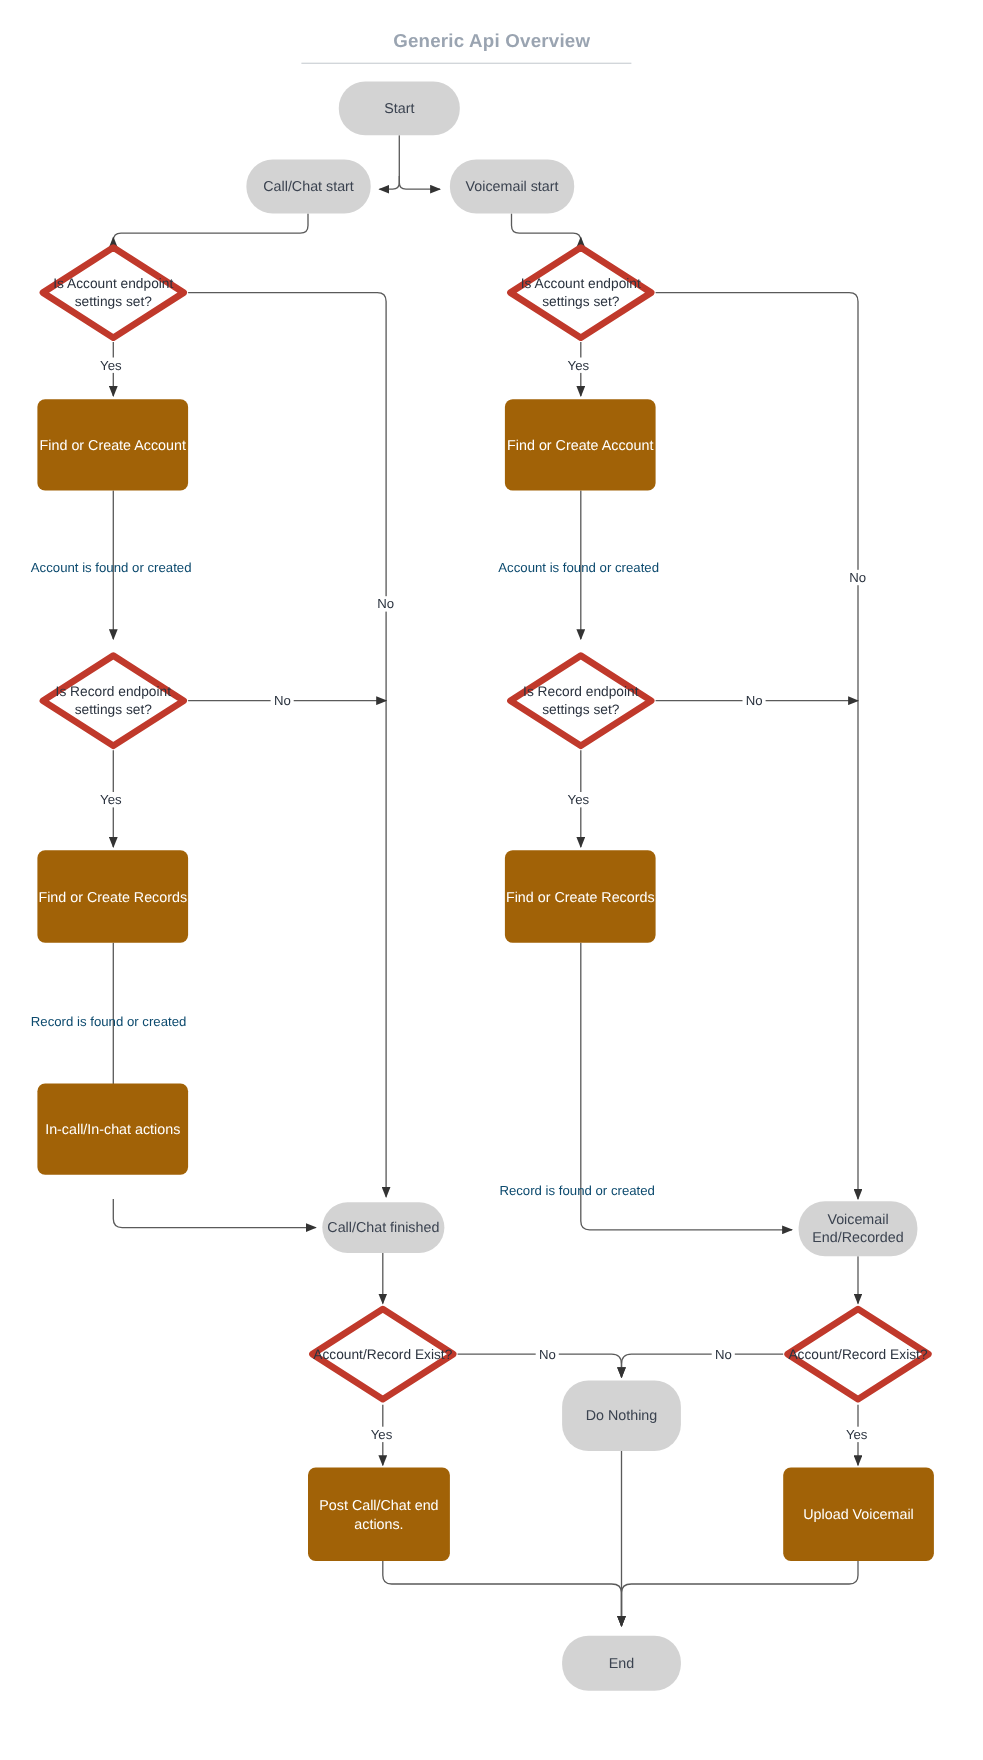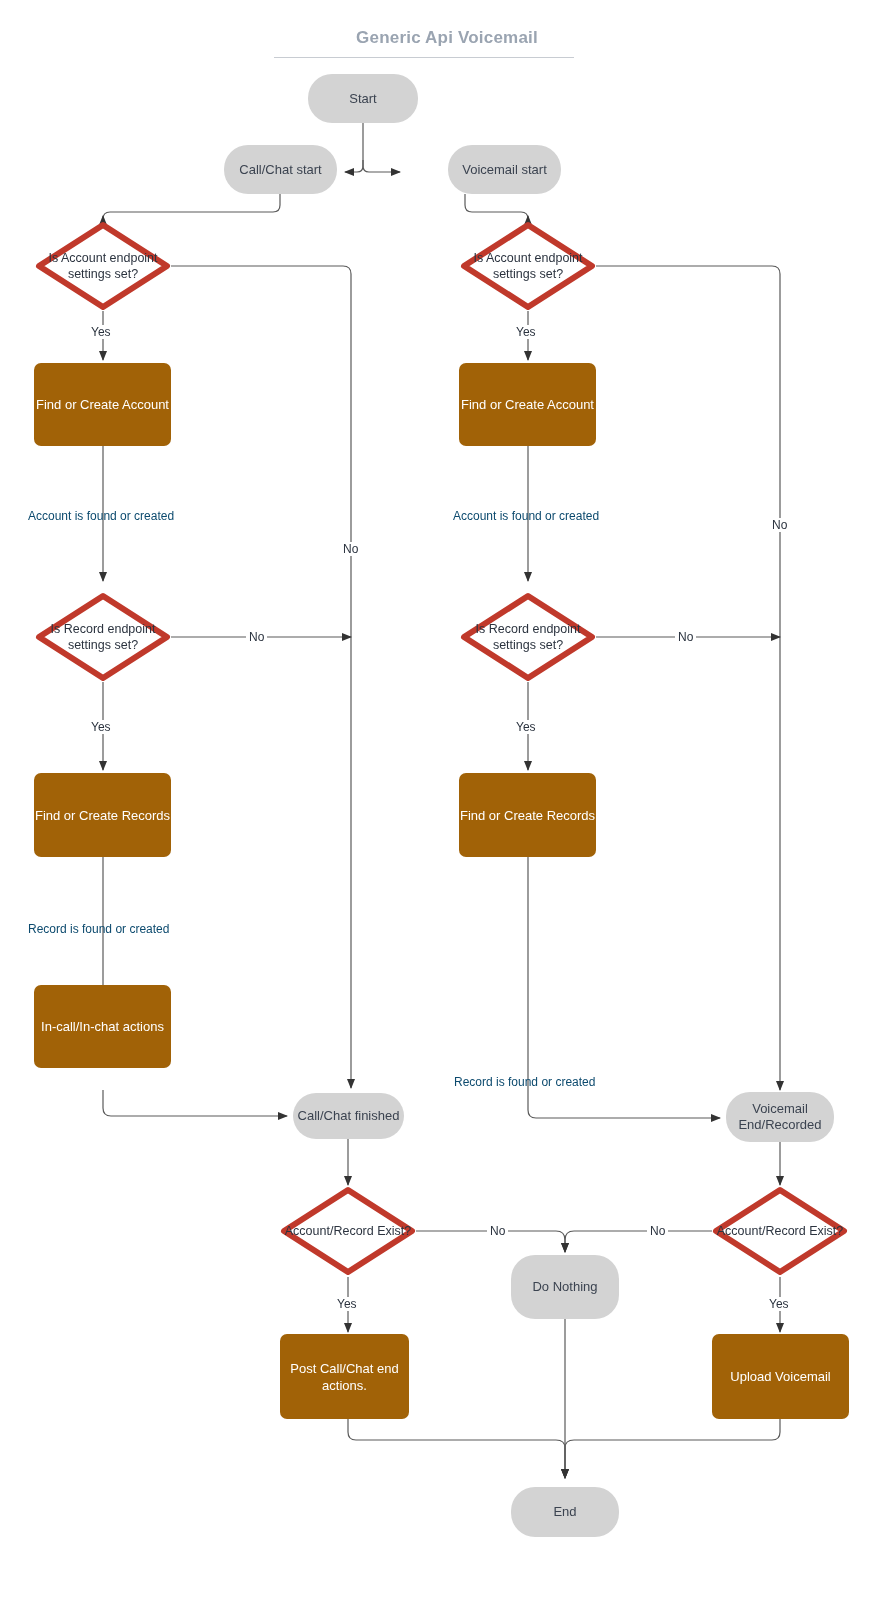--- a/index.html
+++ b/index.html
@@ -43,21 +43,21 @@
   }
   .note-label{
     position:absolute;font-size:12px;color:#0c4a6e;white-space:nowrap;line-height:14px;
   }
 </style>
 </head>
 <body>
 
 <div id="canvas">
 
-  <div class="title">Generic Api Voicemail</div>
+  <div class="title">Generic Api Overview</div>
   <div class="title-rule"></div>
 
   <svg class="edges" viewBox="0 0 894 1600">
     <defs>
       <marker id="arw" markerWidth="10" markerHeight="8" refX="9" refY="4" orient="auto" markerUnits="userSpaceOnUse">
         <path d="M0,0 L10,4 L0,8 z" fill="#333"></path>
       </marker>
     </defs>
     <g fill="none" stroke="#5a5a5a" stroke-width="1.2">
 
@@ -111,21 +111,21 @@
       <path d="M780,1419 L780,1432 Q780,1440 772,1440 L574,1440 Q565,1440 565,1448 L565,1478" marker-end="url(#arw)"></path>
       <path d="M565,1303 L565,1478" marker-end="url(#arw)"></path>
 
     </g>
   </svg>
 
   <div class="node terminator" style="left:308px;top:74px;width:110px;height:49px;">Start</div>
 
   <div class="node terminator" style="left:224px;top:145px;width:113px;height:49px;">Call/Chat start</div>
 
-  <div class="node terminator" style="left:409px;top:145px;width:113px;height:49px;margin-left:39px;">Voicemail start</div>
+  <div class="node terminator" style="left:409px;top:145px;width:113px;height:49px;">Voicemail start</div>
 
   <div class="decision" style="left:35px;top:221px;width:136px;height:90px;">
     <svg class="dia" viewBox="0 0 136 90">
       <polygon points="68,4 132,45 68,86 4,45" fill="#ffffff" stroke="#c0392b" stroke-width="6" stroke-linejoin="round"></polygon>
     </svg>
     <div class="dtext">Is Account endpoint settings set?</div>
   </div>
 
   <div class="decision" style="left:460px;top:221px;width:136px;height:90px;">
     <svg class="dia" viewBox="0 0 136 90">

